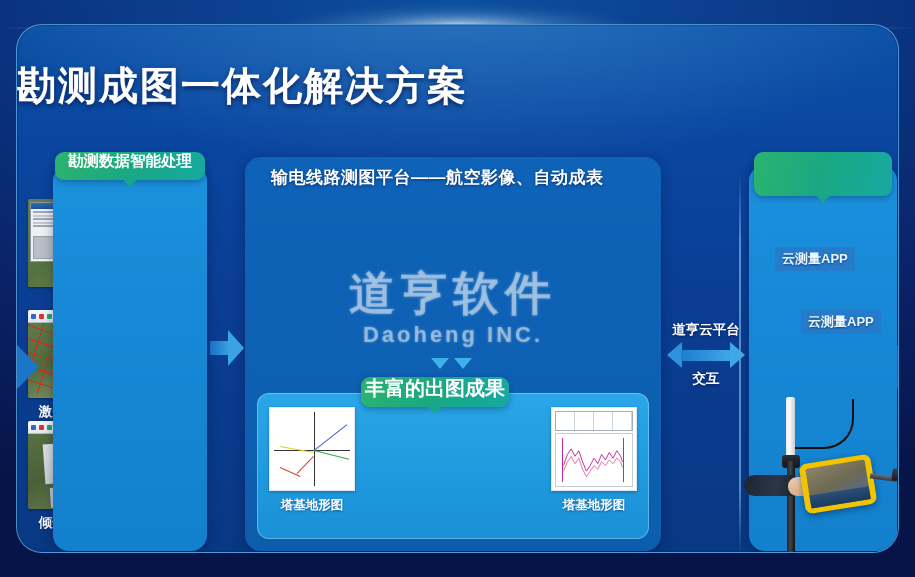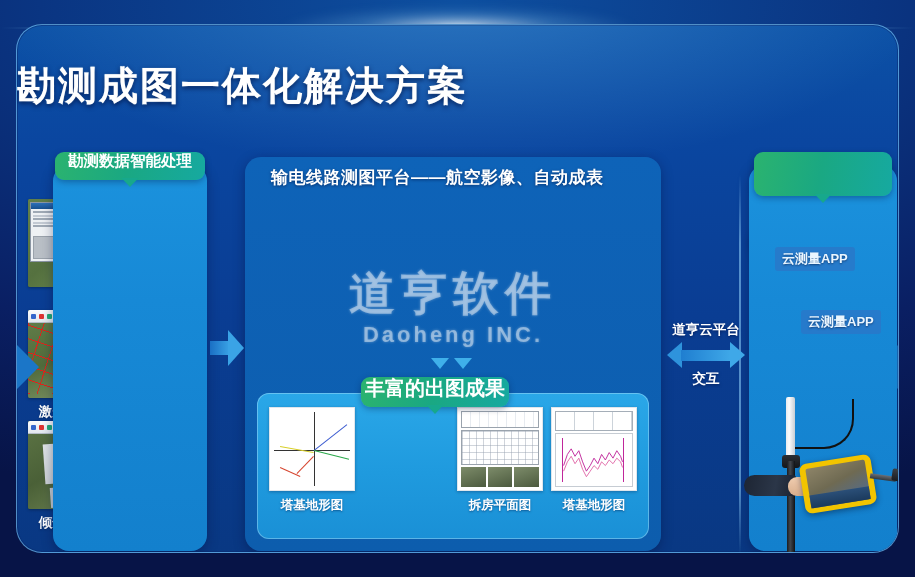--- a/index.html
+++ b/index.html
@@ -538,34 +538,20 @@
             <div class="ln" style="left:52%;top:52%;width:36px;background:#2aa84a;transform:rotate(14deg);"></div>
             <div class="ln" style="left:8%;top:46%;width:34px;background:#d8cf2a;transform:rotate(10deg);"></div>
             <div class="ln" style="left:8%;top:74%;width:22px;background:#d6452f;transform:rotate(24deg);"></div>
             <div class="ln" style="left:30%;top:82%;width:24px;background:#d6452f;transform:rotate(-46deg);"></div>
           </div>
         </div>
         <div class="res-label">塔基地形图</div>
       </div>
 
 
-      <div class="res-item" style="left:200px;">
-        <div class="res-thumb">
-          <div class="tblthumb">
-            <div class="tbl-head"></div>
-            <div class="tbl-body"></div>
-            <div class="tbl-photos">
-                <i></i>
-                <i></i>
-                <i></i>
-              </div>
-          </div>
-        </div>
-        <div class="res-label">拆房平面图</div>
-      </div>
 
       <div class="res-item" style="left:294px;">
         <div class="res-thumb">
           <div class="profthumb">
             <div class="ph-head"></div>
             <div class="ph-body">
               <div class="mag-v" style="left:8%;"></div>
               <div class="mag-v" style="left:88%;"></div>
               <svg viewBox="0 0 80 56" preserveAspectRatio="none" style="position:absolute;inset:0;width:100%;height:100%;">
                 <polyline points="8,34 12,22 16,16 20,24 24,18 28,30 32,40 36,34 40,26 44,32 48,22 52,28 56,20 60,26 64,18 68,24 70,30" fill="none" stroke="#c0279b" stroke-width="1"></polyline>

